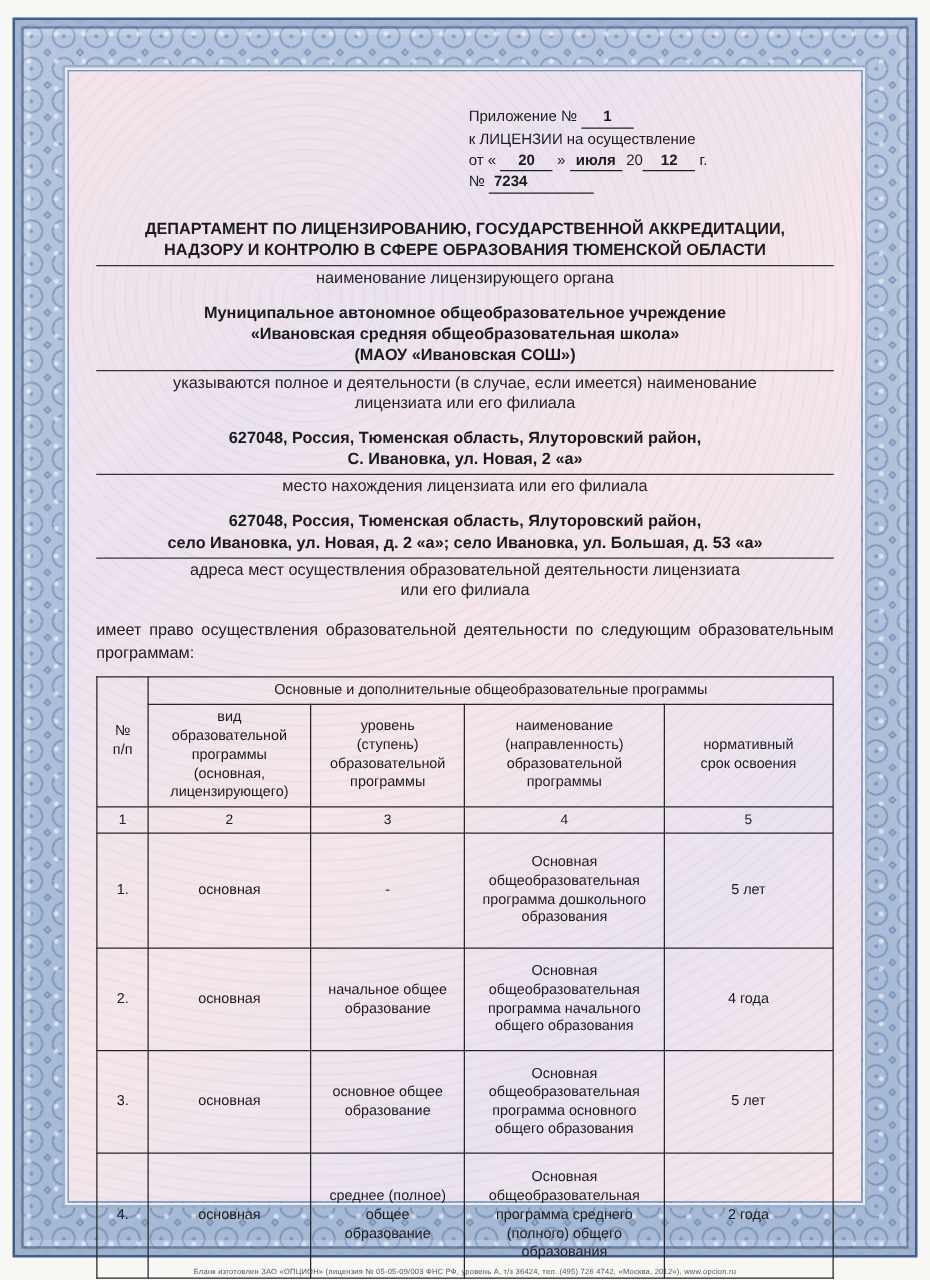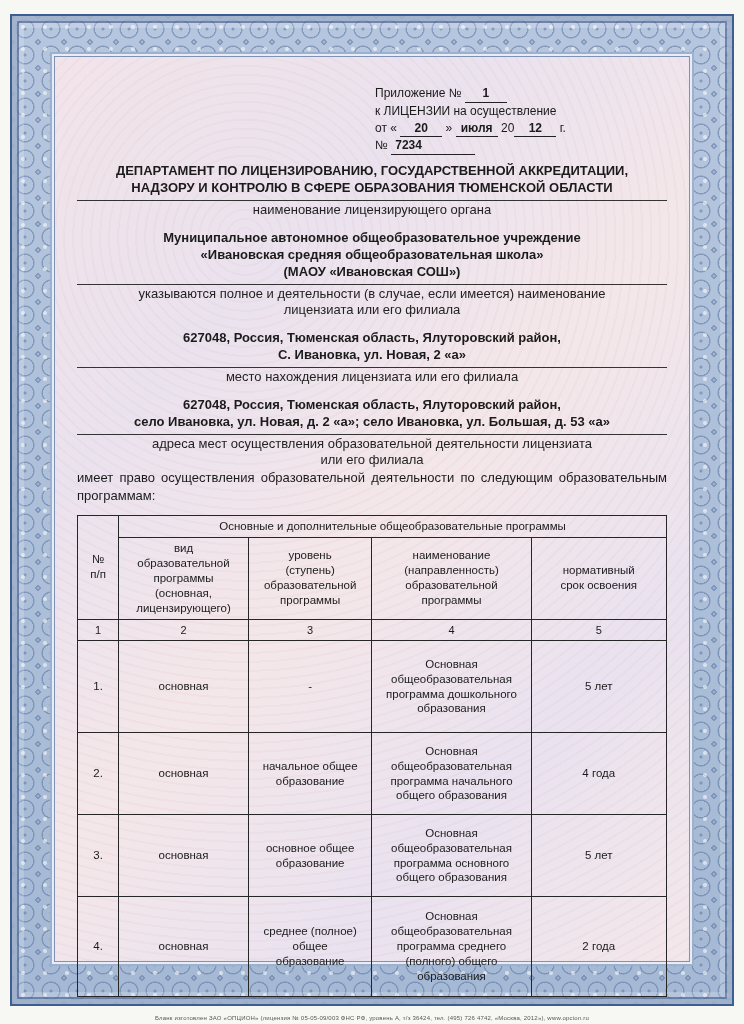--- a/index.html
+++ b/index.html
@@ -36,21 +36,21 @@
   .pre{white-space:pre-line;}
   
   .appendix{width:292px;margin-left:auto;font-size:12px;line-height:1.4;margin-top:14px;}
   .fill{display:inline-block;border-bottom:1px solid #222;font-weight:bold;text-align:center;padding:0 4px;}
   .fill.small{min-width:34px;}
   .fill.num{min-width:76px;text-align:left;}
   
   .sect{margin-top:12px;text-align:center;}
   .sect .value{font-weight:bold;font-size:13px;line-height:1.3;border-bottom:1px solid #333;padding-bottom:3px;}
   .sect .caption{font-size:13px;line-height:1.25;margin-top:1px;color:#222;}
-  .statement{font-size:13px;text-align:justify;line-height:1.4;}
+  .statement{font-size:13px;text-align:justify;margin-top:14px;line-height:1.4;}
   
   table.programs{width:100%;border-collapse:collapse;margin-top:10px;font-size:11.5px;}
   table.programs td, table.programs th{
     border:1.5px solid #262626;padding:3px 6px;vertical-align:middle;font-weight:normal;line-height:1.3;text-align:center;
   }
   .th-center{text-align:center;}
   .numrow td{padding:1px 4px;text-align:center;font-size:11px;}
   .c-center{text-align:center;}
   .c-left{text-align:left;}
   
@@ -79,21 +79,21 @@
       <span class="fill small">июля</span>
       <span>20</span><span class="fill small">12</span>
       <span>г.</span>
     </div>
     <div>
       <span>№</span>
       <span class="fill num">7234</span>
     </div>
   </div>
 
-  <div class="sect" style="margin-top:8px;text-align:center;">
+  <div class="sect" style="margin-top:20px;text-align:center;">
     <div class="value pre">ДЕПАРТАМЕНТ ПО ЛИЦЕНЗИРОВАНИЮ, ГОСУДАРСТВЕННОЙ АККРЕДИТАЦИИ,
 НАДЗОРУ И КОНТРОЛЮ В СФЕРЕ ОБРАЗОВАНИЯ ТЮМЕНСКОЙ ОБЛАСТИ</div>
     <div class="caption">наименование лицензирующего органа</div>
   </div>
 
   <div class="sect">
     <div class="value pre">Муниципальное автономное общеобразовательное учреждение
 «Ивановская средняя общеобразовательная школа»
 (МАОУ «Ивановская СОШ»)</div>
     <div class="caption pre">указываются полное и деятельности (в случае, если имеется) наименование

